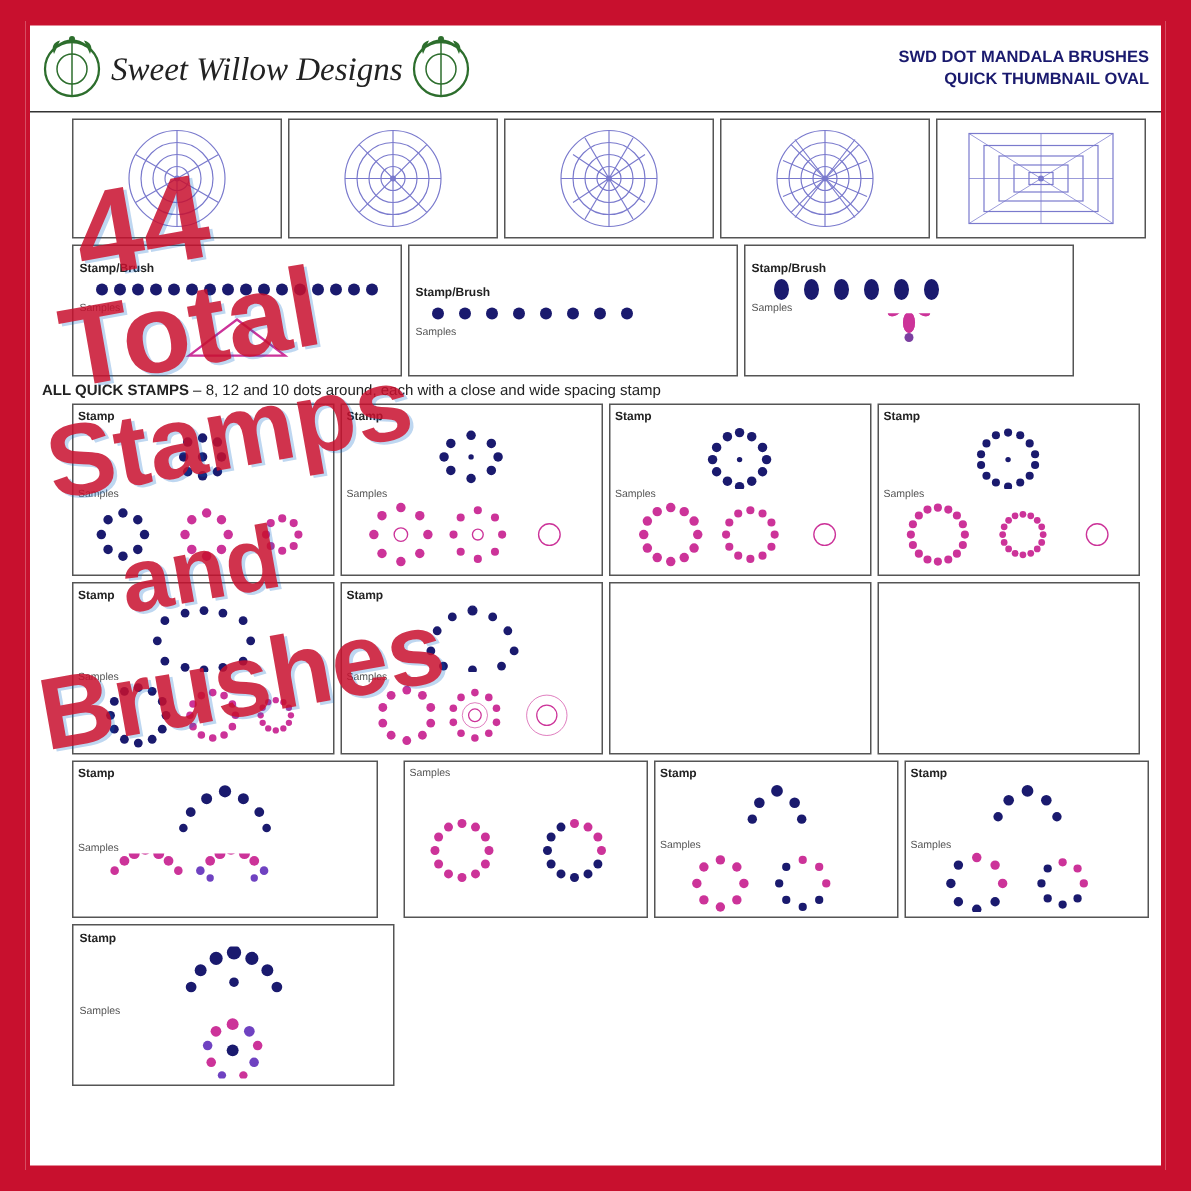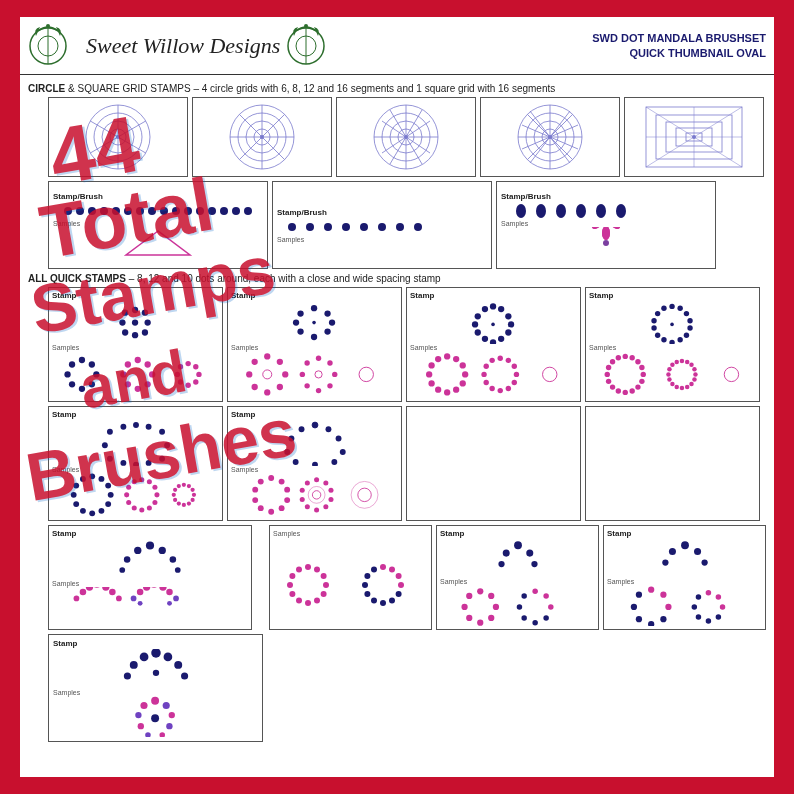--- a/index.html
+++ b/index.html
@@ -32,21 +32,20 @@
     .header-logo {
       display: flex;
       align-items: center;
       gap: 6px;
     }
     .header-title {
       font-size: 22px;
       font-family: 'Times New Roman', serif;
       color: #222;
       font-style: italic;
-      margin-left: 12px;
     }
     .header-right {
       text-align: right;
       font-size: 11px;
       font-weight: bold;
       color: #1a1a6e;
       line-height: 1.3;
     }
     .content {
       padding: 4px 8px;
@@ -203,30 +202,27 @@
         <circle cx="20" cy="25" r="18" fill="none" stroke="#2d6e2d" stroke-width="1.5"></circle>
         <circle cx="20" cy="25" r="10" fill="none" stroke="#2d6e2d" stroke-width="1"></circle>
         <path d="M10,10 Q20,2 30,10" fill="none" stroke="#2d6e2d" stroke-width="1.5"></path>
         <path d="M8,15 Q5,8 12,6" fill="#2d6e2d" stroke="none"></path>
         <path d="M32,15 Q35,8 28,6" fill="#2d6e2d" stroke="none"></path>
         <line x1="20" y1="7" x2="20" y2="43" stroke="#2d6e2d" stroke-width="1"></line>
         <circle cx="20" cy="5" r="2" fill="#2d6e2d"></circle>
       </svg>
     </div>
     <div class="header-right">
-      <div>SWD DOT MANDALA BRUSHSET</div>
+      <div>SWD DOT MANDALA BRUSHES</div>
       <div>QUICK THUMBNAIL OVAL</div>
     </div>
   </div>
 
   <div class="content">
 
-    <div class="section-title">
-      <strong>CIRCLE</strong><span> &amp; SQUARE GRID STAMPS – 4 circle grids with 6, 8, 12 and 16 segments and 1 square grid with 16 segments</span>
-    </div>
     <div class="grid-row">
 
       <div class="stamp-box circle-grid-box">
         <svg width="128" height="72" viewBox="0 0 128 72">
           <circle cx="64" cy="36" r="32" fill="none" stroke="#7a7acd" stroke-width="0.8"></circle>
           <circle cx="64" cy="36" r="24" fill="none" stroke="#7a7acd" stroke-width="0.8"></circle>
           <circle cx="64" cy="36" r="16" fill="none" stroke="#7a7acd" stroke-width="0.8"></circle>
           <circle cx="64" cy="36" r="8" fill="none" stroke="#7a7acd" stroke-width="0.8"></circle>
           <circle cx="64" cy="36" r="2" fill="#7a7acd"></circle>
           <line x1="64" y1="4" x2="64" y2="68" stroke="#7a7acd" stroke-width="0.8"></line>

